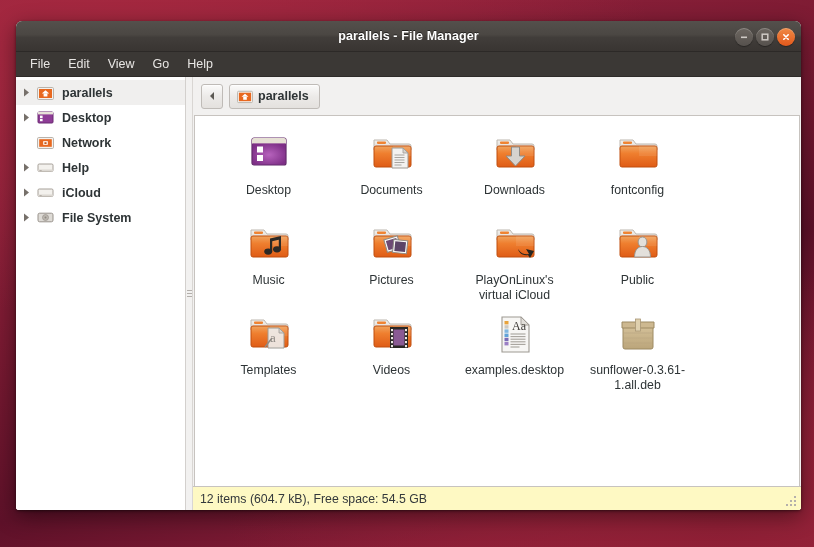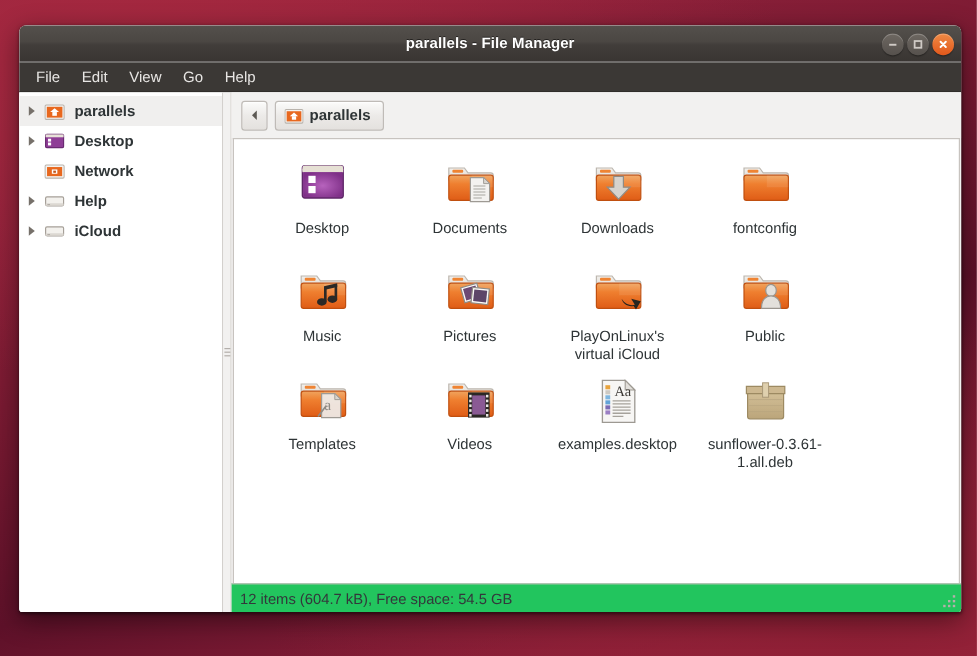--- a/index.html
+++ b/index.html
@@ -225,21 +225,21 @@
     text-align: center;
     line-height: 15px;
     max-width: 110px;
     word-break: break-word;
   }
 
   
   #statusbar {
     height: 24px;
     flex: 0 0 24px;
-    background: #22c55e;
+    background: #fef9c3;
     border-top: 1px solid #c7c3bf;
     display: flex;
     align-items: center;
     padding-left: 7px;
     position: relative;
   }
   #status-text { font-size: 12.3px; color: #33383b; }
   #resize-grip {
     position: absolute;
     right: 3px; bottom: 2px;
@@ -357,20 +357,35 @@
         <span class="side-icon">
           <svg width="17" height="17" viewBox="0 0 17 17">
             <rect x="1" y="5" width="15" height="7.5" rx="1.2" fill="#f3f1ed" stroke="#a6a099"></rect>
             <rect x="1" y="10.4" width="15" height="2.1" rx="0.8" fill="#dcd8d2"></rect>
             <rect x="2.5" y="11.2" width="2.2" height="0.7" fill="#a6a099"></rect>
           </svg>
         </span>
         <span class="side-label">iCloud</span>
       </div>
 
+      <div class="side-row">
+        <span class="twisty">
+          <svg width="7" height="9" viewBox="0 0 7 9">
+              <path d="M1 0.5 L6 4.5 L1 8.5 Z" fill="#76706a"></path>
+            </svg>
+        </span>
+        <span class="side-icon">
+          <svg width="17" height="17" viewBox="0 0 17 17">
+            <rect x="1" y="4.2" width="15" height="8.6" rx="1.6" fill="#dedbd6" stroke="#98928b"></rect>
+            <circle cx="8.5" cy="8.5" r="3" fill="#bdb8b1" stroke="#98928b" stroke-width="0.7"></circle>
+            <circle cx="8.5" cy="8.5" r="1" fill="#8d8880"></circle>
+          </svg>
+        </span>
+        <span class="side-label">File System</span>
+      </div>
 
     </div>
 
     <div id="splitter">
       <span class="grip">
         <i></i>
           <i></i>
           <i></i>
       </span>
     </div>

